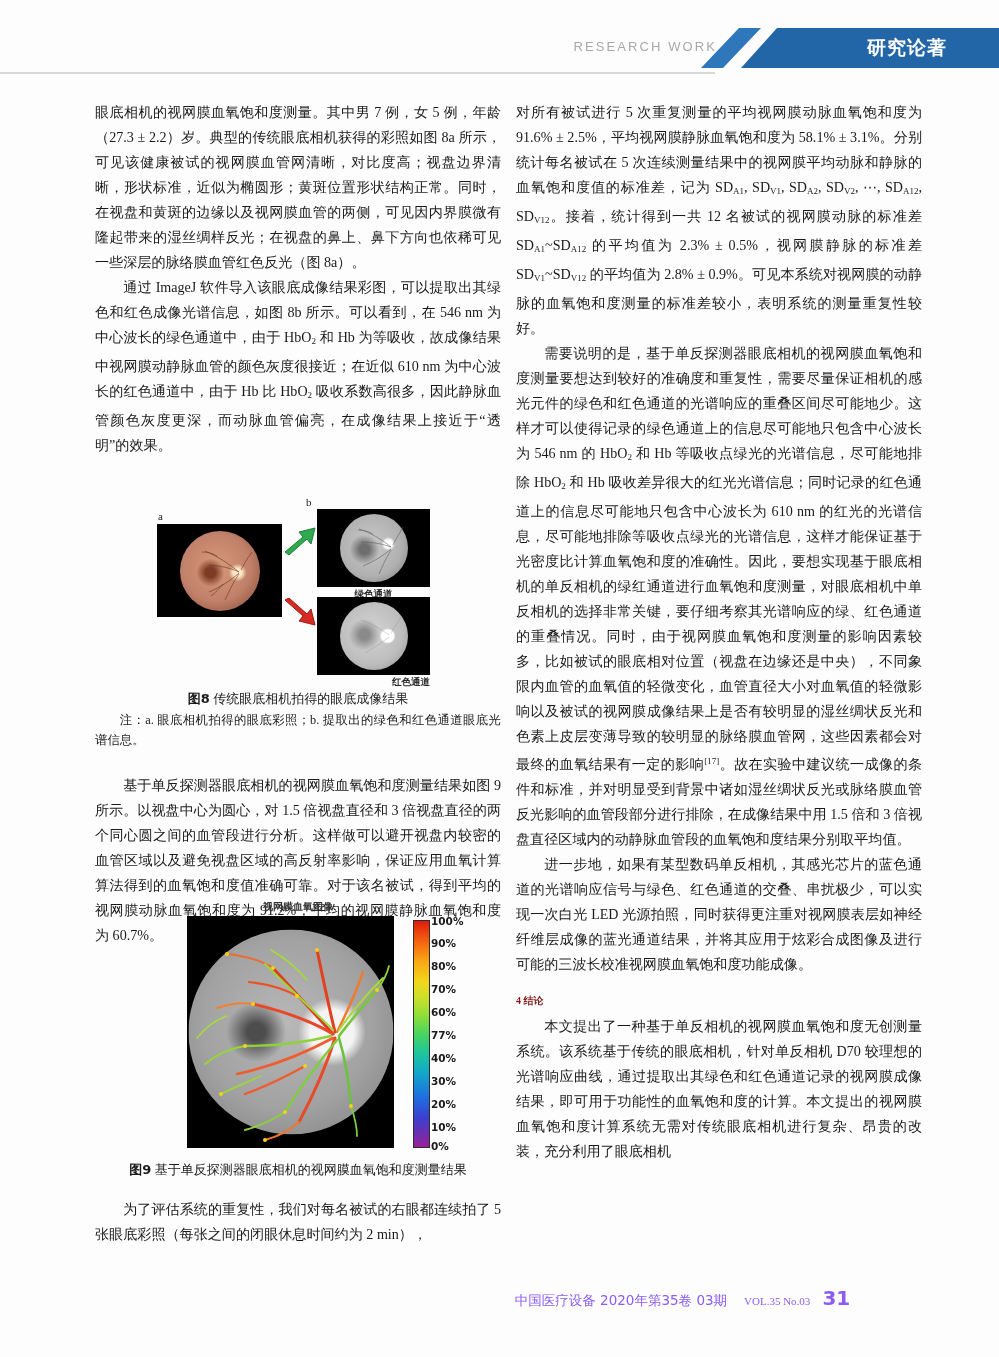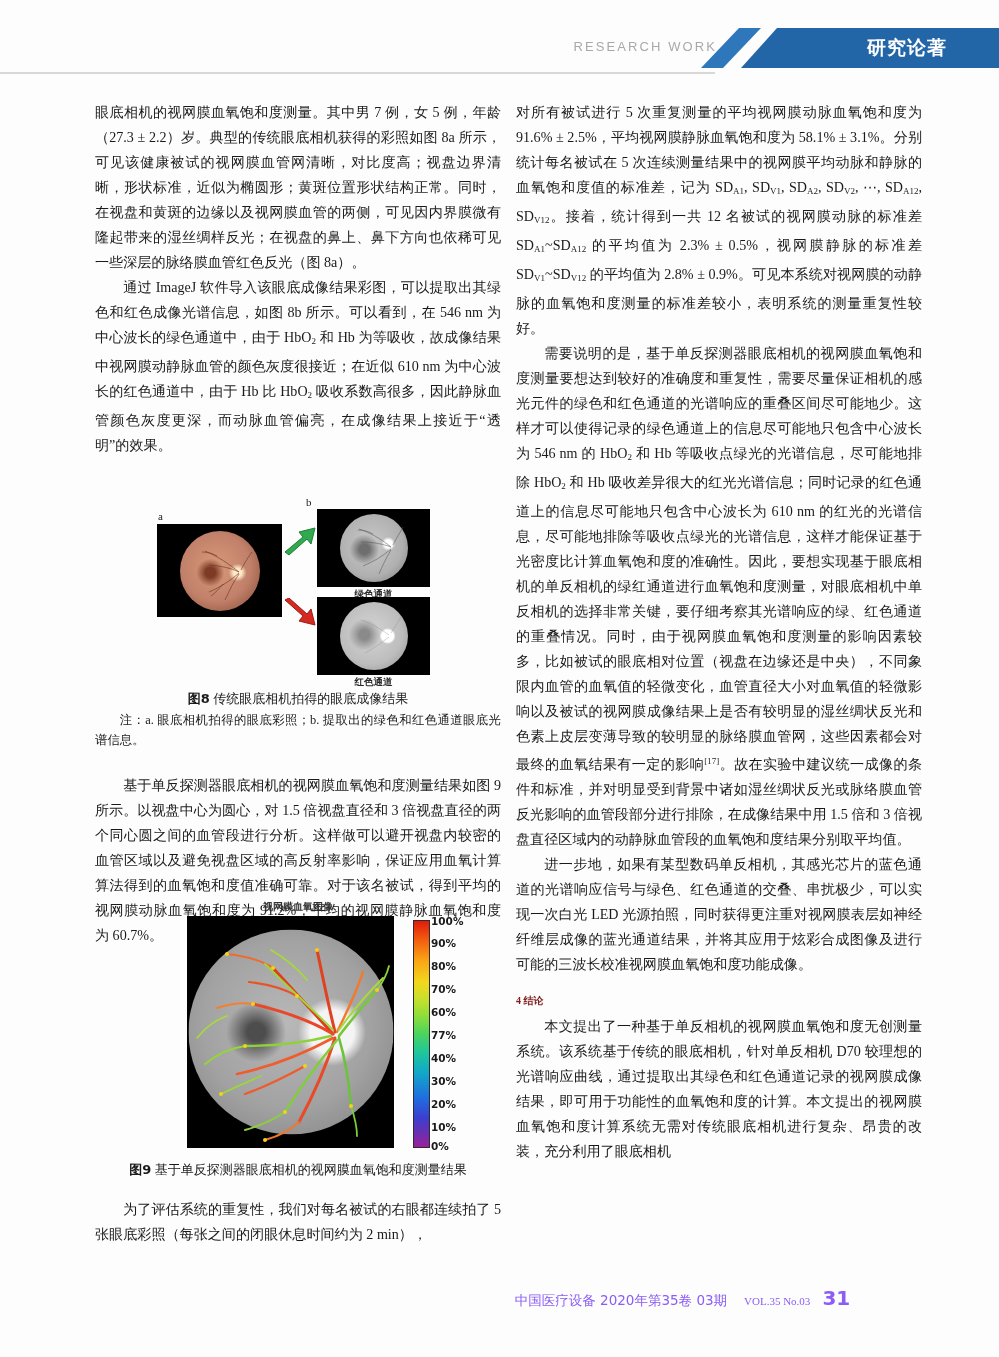--- a/index.html
+++ b/index.html
@@ -115,21 +115,21 @@
   }
   .vessels{position:absolute;inset:0;}
   .arrow-g{position:absolute;left:188px;top:28px;}
   .arrow-r{position:absolute;left:188px;top:100px;}
   .chan-label{
     position:absolute;width:113px;text-align:center;
     font-size:9.5px;font-weight:bold;color:#2a2a2a;
     font-family:Liberation Mono, monospace;
   }
   .chan-g{left:222px;top:90px;}
-  .chan-r{left:222px;top:178px;}
+  .chan-r{left:222px;top:178px;text-align:right;}
 
   .fig8-cap{
     margin-top:8px;text-align:center;
     font-size:13px;line-height:21px;
   }
   .fig8-cap b{font-family:"DejaVu Sans","Liberation Sans",sans-serif;font-size:13px;}
   .fig8-note{
     margin-top:1px;font-size:12.4px;line-height:20px;text-align:justify;
     text-indent:2em;
   }

